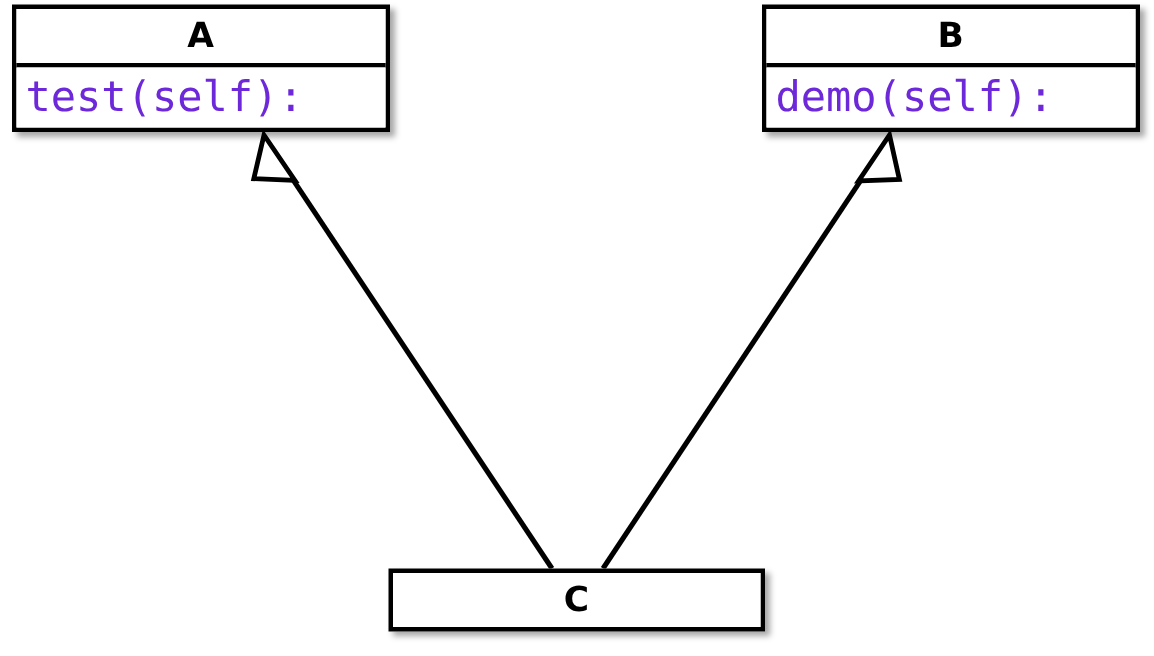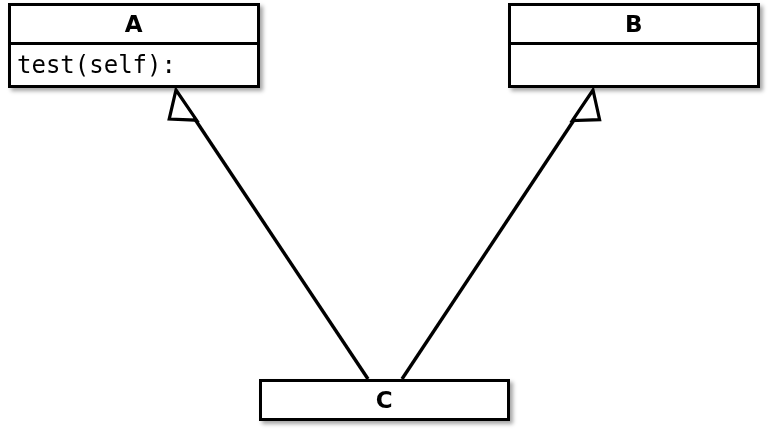--- a/index.html
+++ b/index.html
@@ -53,23 +53,23 @@
     background: #000000;
   }
   .class-members-row {
     box-sizing: border-box;
     width: 100%;
     display: flex;
     align-items: center;
     justify-content: flex-start;
     padding-left: 6px;
     font-family: "DejaVu Sans Mono", monospace;
-    font-size: 24px;
+    font-size: 28px;
     line-height: 1;
-    color: #000000;
+    color: #6d28d9;
     background: #ffffff;
     white-space: nowrap;
     overflow: hidden;
   }
   #class-a {
     left: 8px;
     top: 3px;
     width: 252px;
     height: 85px;
   }
@@ -117,19 +117,20 @@
 
   <div class="uml-class" id="class-a">
     <div class="class-name-row">A</div>
     <div class="compartment-divider"></div>
     <div class="class-members-row">test(self):</div>
   </div>
 
   <div class="uml-class" id="class-b">
     <div class="class-name-row">B</div>
     <div class="compartment-divider"></div>
+    <div class="class-members-row">demo(self):</div>
   </div>
 
   <div class="uml-class" id="class-c">
     <div class="class-name-row">C</div>
   </div>
 
 </div>
 
 </body></html>

